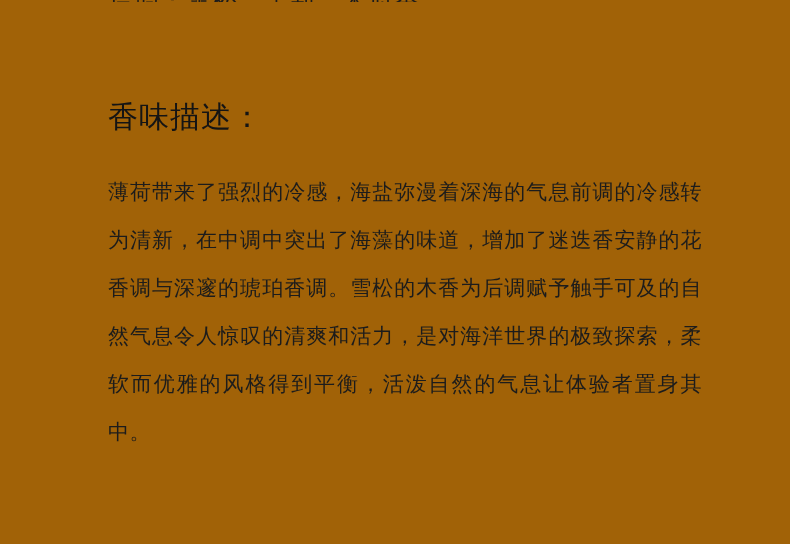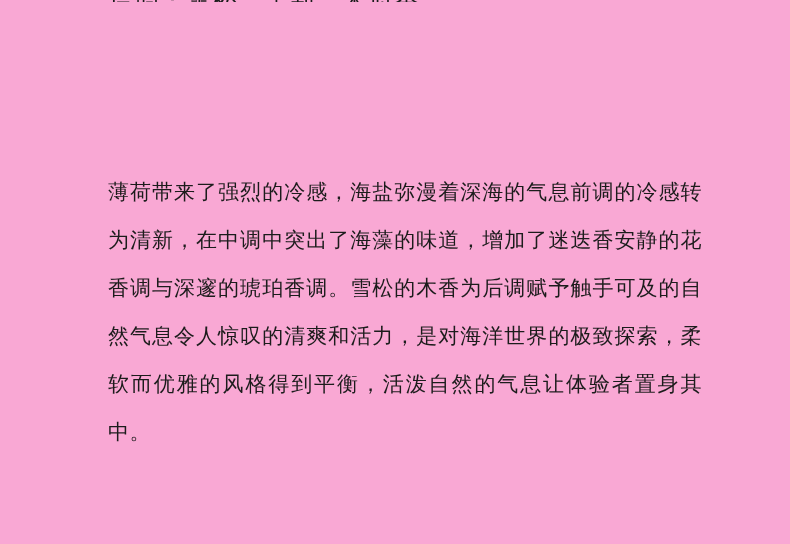--- a/index.html
+++ b/index.html
@@ -11,21 +11,21 @@
     width: 790px;
     height: 544px;
     overflow: hidden;
     font-family: "Liberation Sans", sans-serif;
     color: #1a1a1a;
   }
   .page {
     position: relative;
     width: 790px;
     height: 544px;
-    background: #f9a8d4;
+    background: #a16207;
     box-sizing: border-box;
   }
   .content {
     position: absolute;
     left: 108px;
     top: 0;
     width: 600px;
   }
   
   .clipped-line {
@@ -67,16 +67,17 @@
     margin: 0;
   }
 </style>
 </head>
 <body>
 
 <div class="page">
   <div class="content">
     <p class="clipped-line">后调：雪松、茉莉、木质香</p>
 
+    <h2 class="section-heading">香味描述：</h2>
 
     <p class="body-text">薄荷带来了强烈的冷感，海盐弥漫着深海的气息前调的冷感转为清新，在中调中突出了海藻的味道，增加了迷迭香安静的花香调与深邃的琥珀香调。雪松的木香为后调赋予触手可及的自然气息令人惊叹的清爽和活力，是对海洋世界的极致探索，柔软而优雅的风格得到平衡，活泼自然的气息让体验者置身其中。</p>
   </div>
 </div>
 
 </body></html>

